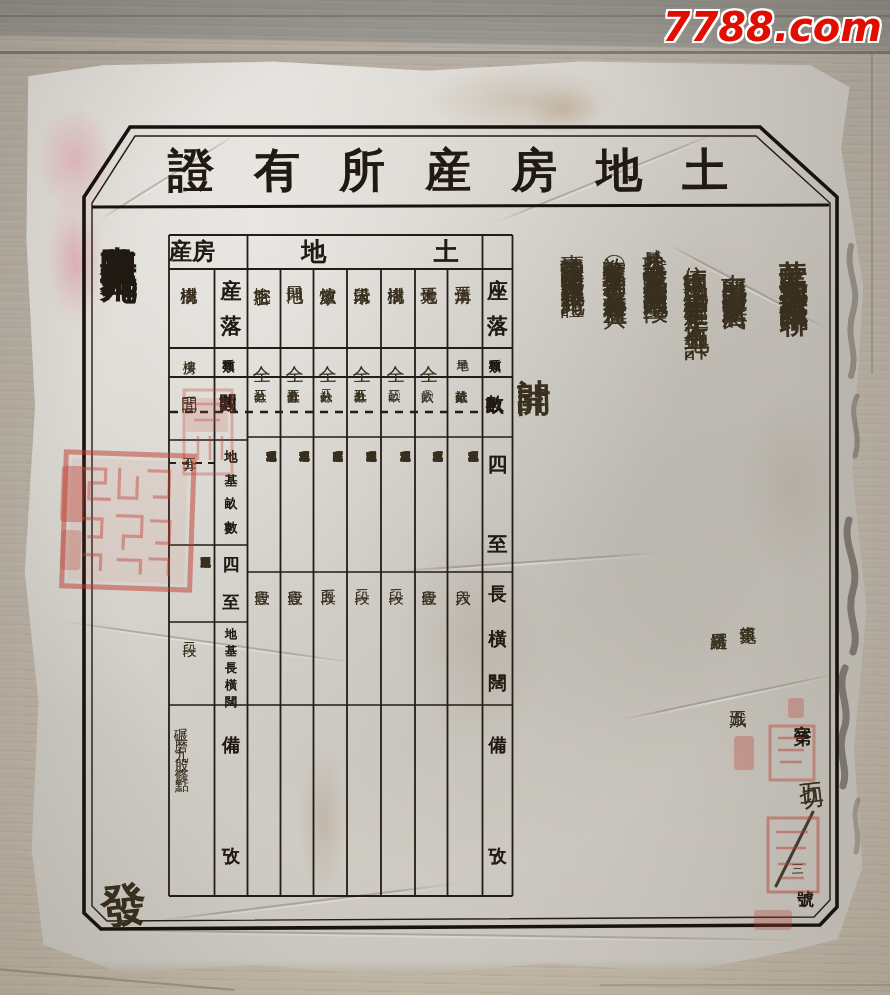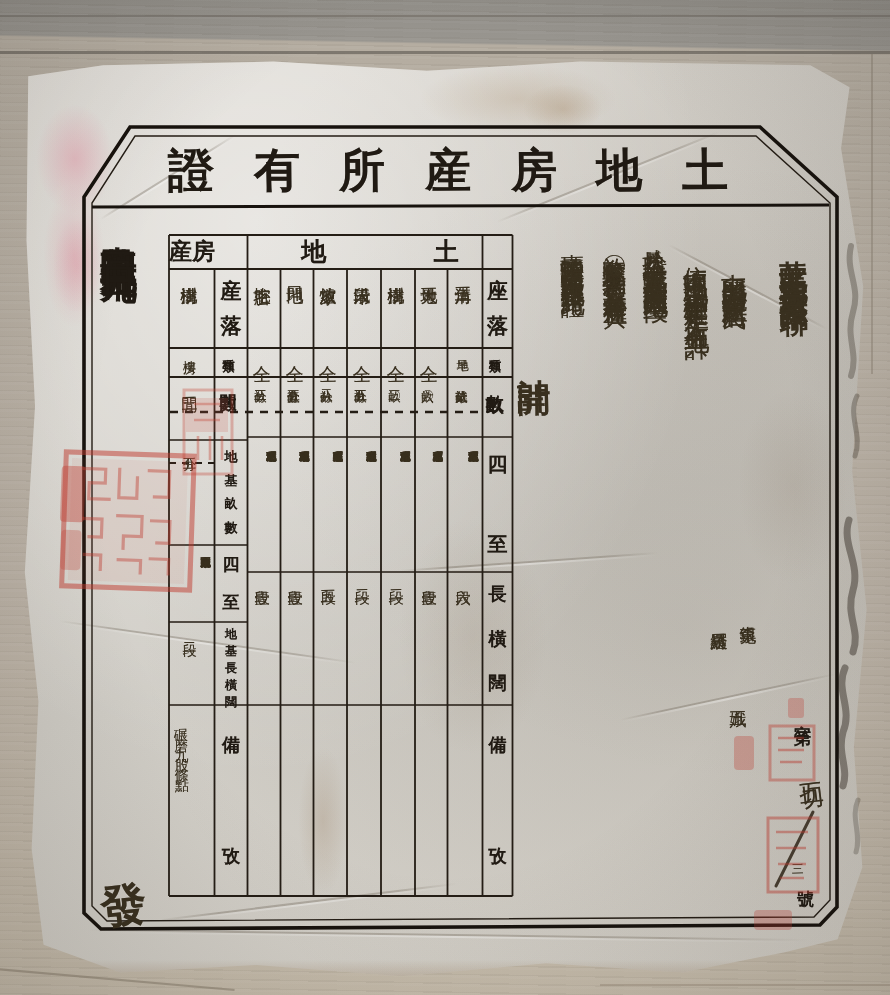--- a/index.html
+++ b/index.html
@@ -150,20 +150,21 @@
       <rect x="770" y="726" width="44" height="54" stroke-width="3" opacity=".4"></rect>
       <path d="M778,738 h26 M778,750 h26 M780,762 h22" stroke-width="2.6" opacity=".45"></path>
       <rect x="768" y="818" width="50" height="74" stroke-width="3" opacity=".45"></rect>
       <path d="M776,832 h32 M776,848 h30 M778,864 h28 M780,878 h24" stroke-width="2.6" opacity=".45"></path>
       <rect x="734" y="736" width="20" height="34" rx="4" fill="#c24034" stroke="none" opacity=".32"></rect>
       <rect x="788" y="698" width="16" height="20" rx="3" fill="#c24034" stroke="none" opacity=".3"></rect>
       <rect x="754" y="910" width="38" height="20" rx="4" fill="#c24034" stroke="none" opacity=".3"></rect>
     </g>
   </svg>
 
+  <div id="watermark">7788.com</div>
   <div id="vignette"></div>
 <div class="vtext hw" style="left: 777px; top: 238px; font-size: 28px; letter-spacing: 4px; font-weight: 700;"><span>華北區土地房産所有證第一聯</span></div>
     <div class="vtext hw" style="left: 719px; top: 253px; font-size: 26px; letter-spacing: 3px; font-weight: 400;"><span>屯留縣第四區李家庄村居民</span></div>
     <div class="vtext hw" style="left: 737.5px; top: 613px; font-size: 17px;">李銀兎</div>
     <div class="vtext hw" style="left: 727.5px; top: 698px; font-size: 17px;">五娥</div>
     <div class="vtext hw" style="left: 708.5px; top: 620px; font-size: 17px;">羅綉晨</div>
     <div class="vtext hw" style="left: 681px; top: 246px; font-size: 25px; letter-spacing: 3px; font-weight: 400;"><span>依據中國土地法大綱之規定確定</span><span style="font-size: 15px;">本户全家</span><span>所有土地共計</span></div>
     <div class="vtext hw" style="left: 640px; top: 231px; font-size: 25px; letter-spacing: 2px; font-weight: 400;"><span>拾八段</span><span style="font-size: 15px;">貳拾六</span><span>畝七分三厘五毫房産共計房屋三閒地基二段</span></div>
     <div class="vtext hw" style="left: 600px; top: 236px; font-size: 24px; letter-spacing: 2px; font-weight: 400;"><span>〇畝叁分五厘五毫均作為</span><span style="font-size: 15px;">本户全家人</span><span>私有産業有耕種居住典</span></div>
     <div class="vtext hw" style="left: 558px; top: 235px; font-size: 24px; letter-spacing: 2px; font-weight: 400;"><span>賣轉讓贈予等完全自由任何人不得侵犯特給此證</span></div>

